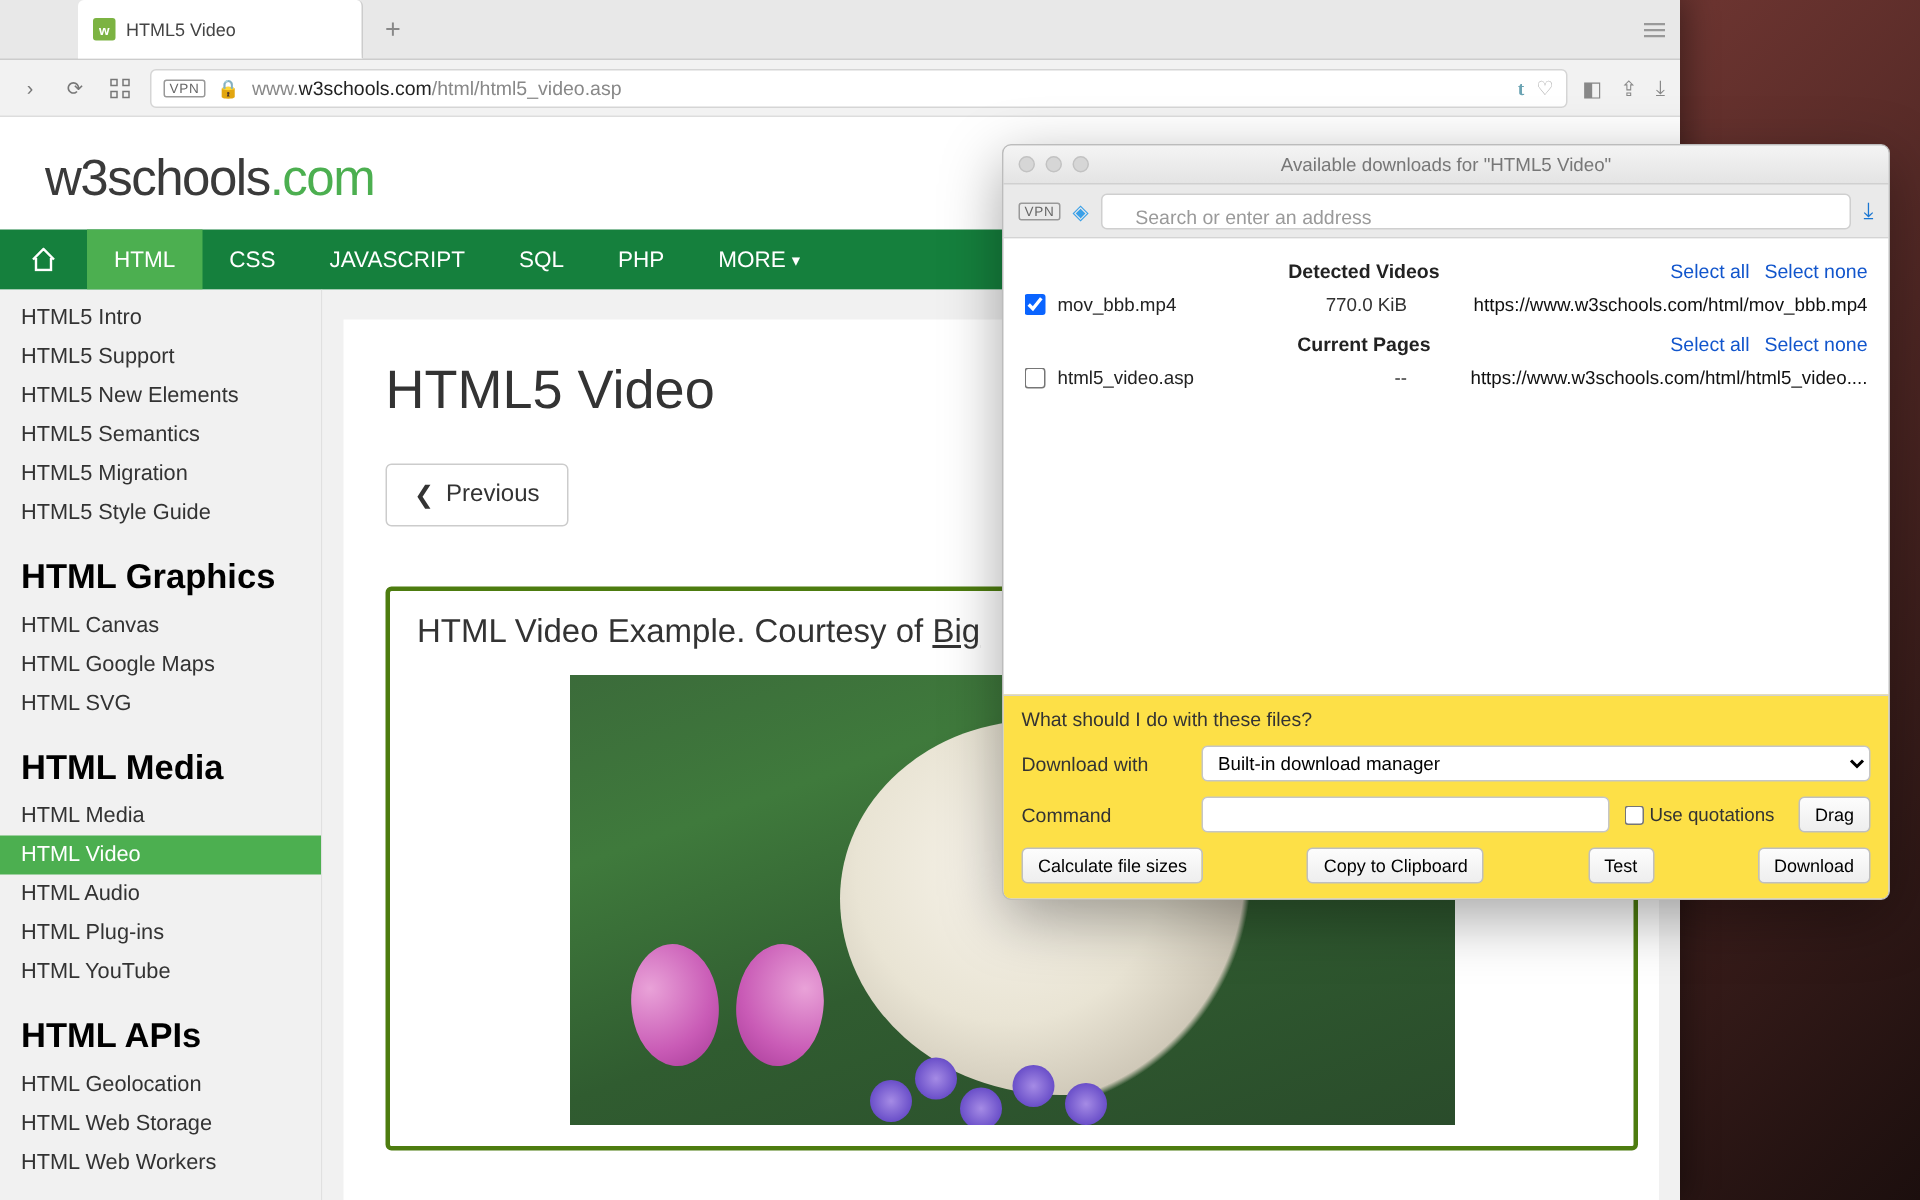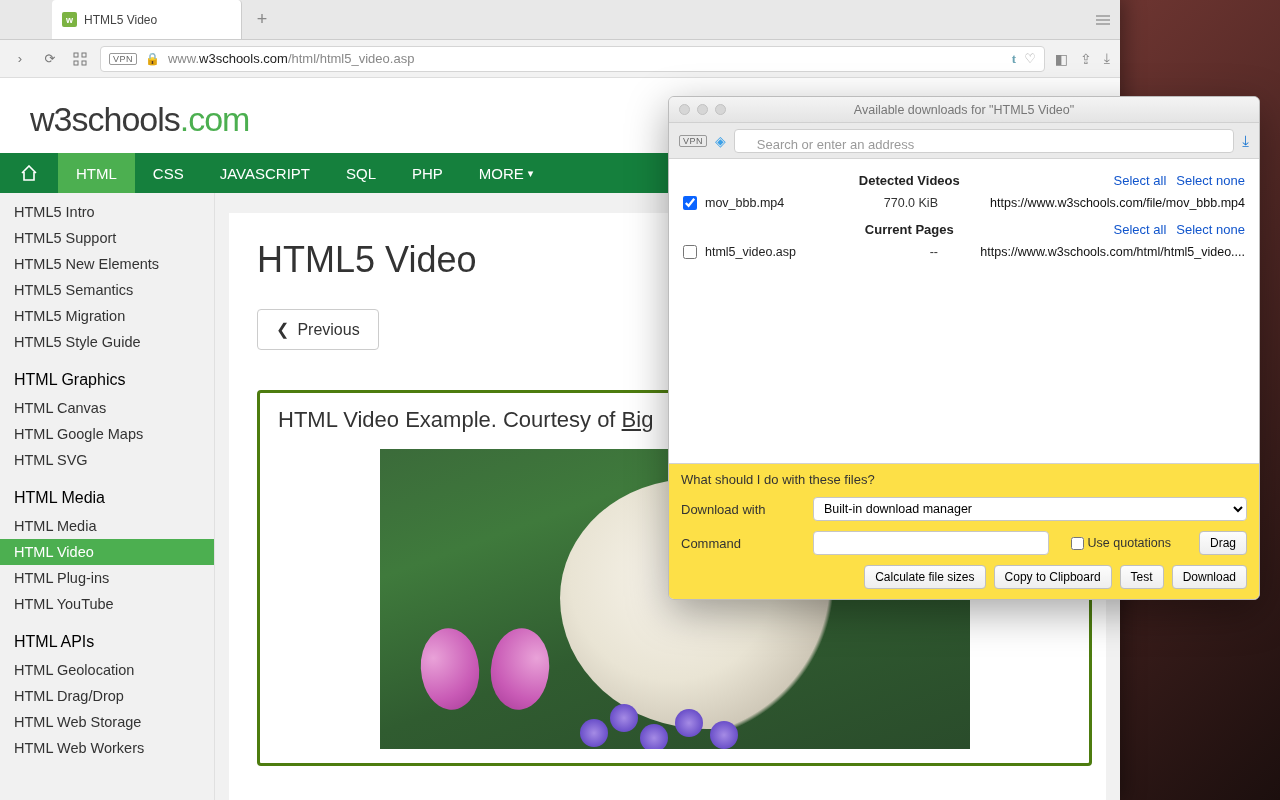--- a/index.html
+++ b/index.html
@@ -29,21 +29,21 @@
   .logo .dot { color:#4caf50; }
   .logo .com { color:#4caf50; }
   .tagline { font-size: 14px; letter-spacing: 8px; color:#333; }
   .topnav { background:#15803d; color:#fff; display:flex; align-items:center; height:40px; font-size:15px; }
   .topnav .ni { padding:0 18px; height:100%; display:flex; align-items:center; cursor:pointer; }
   .topnav .ni.home { padding:0 20px; font-size:17px; }
   .topnav .ni.active { background:#4caf50; }
   .topnav .ni.more::after { content:" ▾"; font-size:11px; margin-left:4px; }
   .body { flex:1; display:flex; overflow:hidden; }
   .sidebar { width:215px; background:#f1f1f1; border-right:1px solid #e0e0e0; overflow-y:auto; font-size:14.5px; color:#333; padding-top:6px; }
-  .sidebar .grp { font-size:16px; font-weight:400; color:#000; padding: 16px 14px 6px; }
+  .sidebar .grp { font-size:23px; font-weight:700; color:#000; padding: 16px 14px 6px; }
   .sidebar .itm { padding: 5px 14px; cursor:pointer; }
   .sidebar .itm.active { background:#4caf50; color:#fff; }
   .main { flex:1; background:#f1f1f1; padding: 0 0 0 14px; overflow:hidden; }
   .content { background:#fff; margin-top:20px; padding: 26px 28px; height: calc(100% - 20px); }
   .h1 { font-size: 36px; color:#333; font-weight:400; }
   .prevbtn { margin-top:28px; display:inline-flex; align-items:center; gap:8px; border:1px solid #ccc; background:#fff; padding:10px 18px; font-size:16px; border-radius:4px; color:#333; }
   .example { margin-top:40px; border:3px solid #4d7c0f; padding:14px 18px; border-radius:4px; }
   .example h3 { font-size:22px; font-weight:400; color:#333; }
   .example h3 .bbb { text-decoration: underline; }
   .video { margin-top:16px; width:590px; height:300px; background: linear-gradient(160deg,#3b6b3a 0%, #3f7a3c 25%, #305c30 55%, #2a4c2b 100%); display:block; margin-left:auto; margin-right:auto; position:relative; overflow:hidden; }
@@ -73,25 +73,25 @@
   .sechdr .lbl { flex:1; text-align:center; font-weight:600; }
   .sechdr .links { display:flex; gap:10px; }
   .sechdr .links span { color:#1155cc; cursor:pointer; }
   .row { display:flex; align-items:center; gap:8px; margin-top:8px; font-size:12.5px; }
   .row input[type=checkbox]{ width:14px; height:14px; accent-color:#0a64ff; }
   .row .name { width:155px; }
   .row .size { width:70px; text-align:right; color:#333; }
   .row .url { flex:1; text-align:right; color:#111; overflow:hidden; text-overflow:ellipsis; white-space:nowrap; }
   .dlp-footer { background:#fde047; border-top:1px solid #d2d2d2; padding:8px 12px 10px; font-size:13px; color:#333; }
   .q { margin-bottom:10px; }
-  .frow { display:flex; align-items:center; gap:22px; margin-bottom:10px; }
+  .frow { display:flex; align-items:center; gap:10px; margin-bottom:10px; }
   .frow .flabel { width:110px; }
   .frow select, .frow input[type=text] { flex:1; height:24px; border:1px solid #c6c6c6; border-radius:4px; padding:0 6px; font-size:12.5px; background:#fff; }
   .uq { display:flex; align-items:center; gap:4px; font-size:12.5px; }
-  .fbtns { display:flex; justify-content:flex-end; gap:8px; margin-top:4px; }
+  .fbtns { display:flex; justify-content:space-between; gap:8px; margin-top:4px; }
   .fbtns button, .savebtn { height:24px; padding:0 10px; font-size:12px; border:1px solid #bfbfbf; border-radius:4px; background:linear-gradient(#fdfdfd,#eee); cursor:pointer; }
   .savebtn { margin-left:6px; }
 </style>
 </head>
 <body>
 
 <div class="bg-photo"></div>
 
 <div class="browser">
   <div class="tabbar">
@@ -166,25 +166,25 @@
           <div class="itm">HTML5 Semantics</div>
           <div class="itm">HTML5 Migration</div>
           <div class="itm">HTML5 Style Guide</div>
           <div class="grp">HTML Graphics</div>
           <div class="itm">HTML Canvas</div>
           <div class="itm">HTML Google Maps</div>
           <div class="itm">HTML SVG</div>
           <div class="grp">HTML Media</div>
           <div class="itm">HTML Media</div>
           <div class="itm active">HTML Video</div>
+          <div class="itm">HTML Audio</div>
           <div class="itm">HTML Plug-ins</div>
           <div class="itm">HTML YouTube</div>
           <div class="grp">HTML APIs</div>
           <div class="itm">HTML Geolocation</div>
-          <div class="itm">HTML Drag/Drop</div>
           <div class="itm">HTML Web Storage</div>
           <div class="itm">HTML Web Workers</div>
         </div>
 
       <div class="main" style="position:relative;">
         <div class="content">
           <div class="h1">HTML5 Video</div>
           <button class="prevbtn">
             <span>❮</span>
             <span>Previous</span>
@@ -237,21 +237,21 @@
       <span class="lbl">Detected Videos</span>
       <span class="links">
         <span>Select all</span>
         <span>Select none</span>
       </span>
     </div>
     <div class="row">
       <input type="checkbox" checked="" style="">
       <span class="name">mov_bbb.mp4</span>
       <span class="size">770.0 KiB</span>
-      <span class="url">https://www.w3schools.com/file/mov_bbb.mp4</span>
+      <span class="url">https://www.w3schools.com/html/mov_bbb.mp4</span>
     </div>
 
     <div class="sechdr" style="margin-top:12px;">
       <span style="width:22px"></span>
       <span class="lbl">Current Pages</span>
       <span class="links">
         <span>Select all</span>
         <span>Select none</span>
       </span>
     </div>

